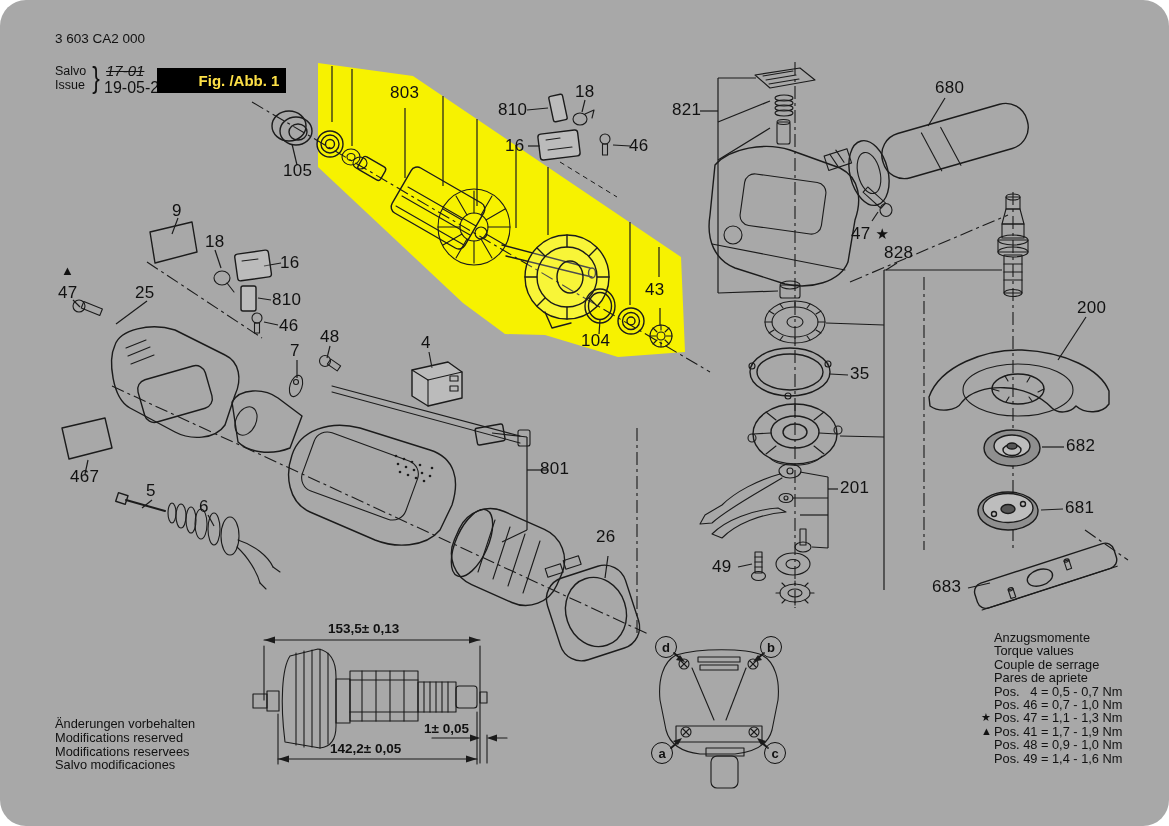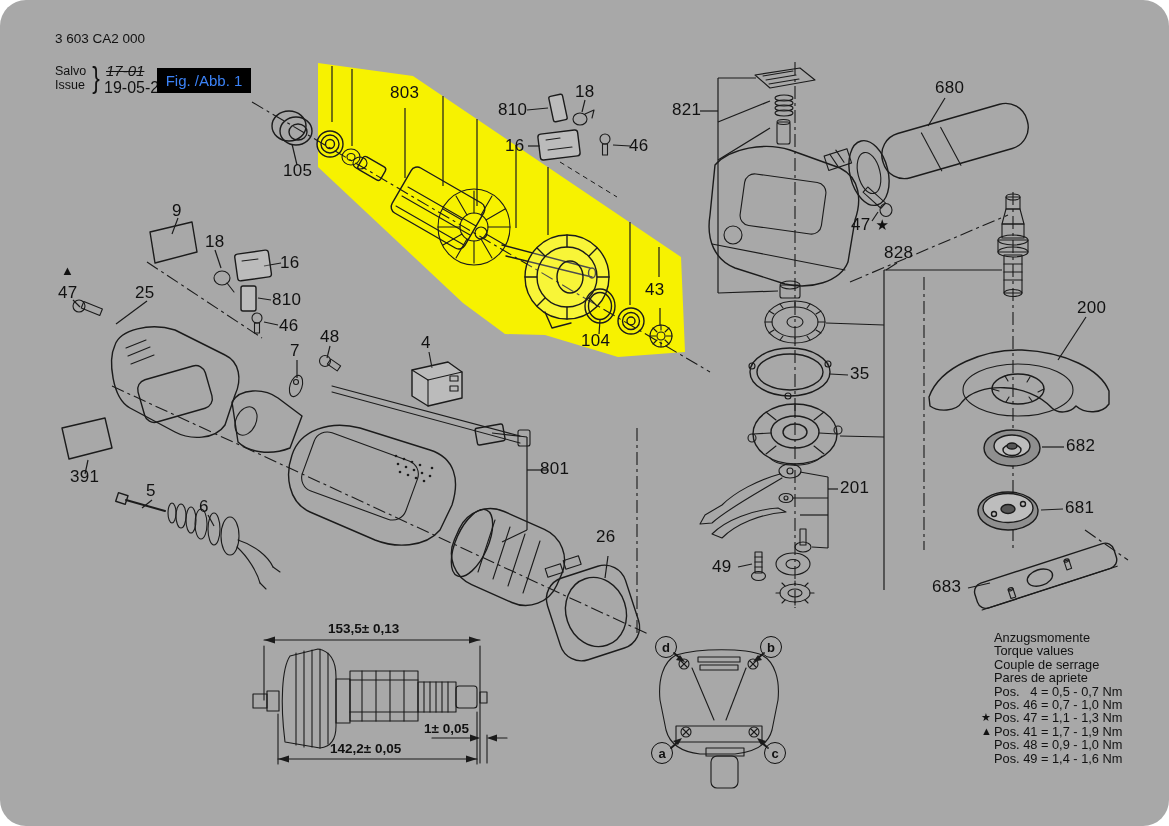--- a/index.html
+++ b/index.html
@@ -15,22 +15,22 @@
   .dk{fill:#8f8f8f;}
   .lt{fill:#bdbdbd;}
   .blk{fill:#1b1b1b;stroke:none;}
   .plabel{position:absolute;font-weight:normal;font-size:17px;line-height:1;letter-spacing:.3px;white-space:nowrap;}
   .marker{position:absolute;font-size:13px;line-height:1;}
   .hdr-type{position:absolute;left:55px;top:31px;font-size:13.5px;}
   .hdr-stand{position:absolute;left:55px;top:64px;font-size:12.5px;line-height:14px;}
   .hdr-brace{position:absolute;left:91px;top:61px;font-size:30px;transform:scaleX(.75);}
   .hdr-old{position:absolute;left:106px;top:62px;font-size:15px;text-decoration:line-through;font-style:italic;}
   .hdr-new{position:absolute;left:104px;top:79px;font-size:16px;}
-  .figbox{position:absolute;left:157px;top:68px;width:94px;height:25px;background:#000;color:#3b82f6;
-          display:flex;align-items:center;justify-content:center;font-weight:normal;font-size:15px;}
+  .figbox{position:absolute;left:157px;top:68px;width:94px;height:25px;background:#000;color:#fde047;
+          display:flex;align-items:center;justify-content:center;font-weight:bold;font-size:15px;padding-left:35px;}
   .dim{position:absolute;font-size:13.5px;font-weight:bold;white-space:nowrap;}
   .notes{position:absolute;left:55px;top:717px;font-size:12.8px;line-height:13.8px;}
   .torque{position:absolute;left:981px;top:631px;font-size:12.8px;line-height:13.4px;}
   .torque .row{display:flex;}
   .torque .mk{width:13px;font-size:11px;text-align:left;}
   .torque .tx{white-space:pre;}
   .circ{position:absolute;width:20px;height:20px;border:1.8px solid #111;border-radius:50%;
         display:flex;align-items:center;justify-content:center;font-weight:bold;font-size:13px;background:rgba(168,168,168,.2);}
 </style>
 </head>
@@ -583,49 +583,55 @@
 <div class="plabel" style="left:935px;top:79px">680</div>
 <div class="plabel" style="left:283px;top:162px">105</div>
 <div class="plabel" style="left:172px;top:202px">9</div>
 <div class="plabel" style="left:205px;top:233px">18</div>
 <div class="plabel" style="left:280px;top:254px">16</div>
 <div class="plabel" style="left:272px;top:291px">810</div>
 <div class="plabel" style="left:279px;top:317px">46</div>
 <div class="marker" style="left:61px;top:264px">▲</div>
 <div class="plabel" style="left:58px;top:284px">47</div>
 <div class="plabel" style="left:135px;top:284px">25</div>
-<div class="plabel" style="left:851px;top:216px"><span>47</span>&nbsp;<span style="font-size:15px">★</span></div>
+<div class="plabel" style="left:851px;top:225px"><span>47</span>&nbsp;<span style="font-size:15px">★</span></div>
 <div class="plabel" style="left:884px;top:244px">828</div>
 <div class="plabel" style="left:1077px;top:299px">200</div>
 <div class="plabel" style="left:645px;top:281px">43</div>
 <div class="plabel" style="left:581px;top:332px">104</div>
 <div class="plabel" style="left:850px;top:365px">35</div>
 <div class="plabel" style="left:1066px;top:437px">682</div>
 <div class="plabel" style="left:1065px;top:499px">681</div>
-<div class="plabel" style="left:70px;top:468px">391</div>
+<div class="plabel" style="left:70px;top:468px">467</div>
 <div class="plabel" style="left:320px;top:328px">48</div>
 <div class="plabel" style="left:290px;top:342px">7</div>
 <div class="plabel" style="left:421px;top:334px">4</div>
 <div class="plabel" style="left:540px;top:460px">801</div>
 <div class="plabel" style="left:146px;top:482px">5</div>
 <div class="plabel" style="left:199px;top:498px">6</div>
 <div class="plabel" style="left:840px;top:479px">201</div>
 <div class="plabel" style="left:596px;top:528px">26</div>
 <div class="plabel" style="left:712px;top:558px">49</div>
 <div class="plabel" style="left:932px;top:578px">683</div>
 
 <div class="dim" style="left:328px;top:621px">153,5± 0,13</div>
 <div class="dim" style="left:424px;top:721px">1± 0,05</div>
 <div class="dim" style="left:330px;top:741px">142,2± 0,05</div>
 
 <div class="circ" style="left:655px;top:636px">d</div>
 <div class="circ" style="left:760px;top:636px">b</div>
 <div class="circ" style="left:651px;top:742px">a</div>
 <div class="circ" style="left:764px;top:742px">c</div>
 
+<div class="notes">
+  <div>Änderungen vorbehalten</div>
+  <div>Modifications reserved</div>
+  <div>Modifications reservees</div>
+  <div>Salvo modificaciones</div>
+</div>
 
 <div class="torque">
   <div class="row">
         <span class="mk"></span>
         <span class="tx">Anzugsmomente</span>
       </div>
   <div class="row">
         <span class="mk"></span>
         <span class="tx">Torque values</span>
       </div>

